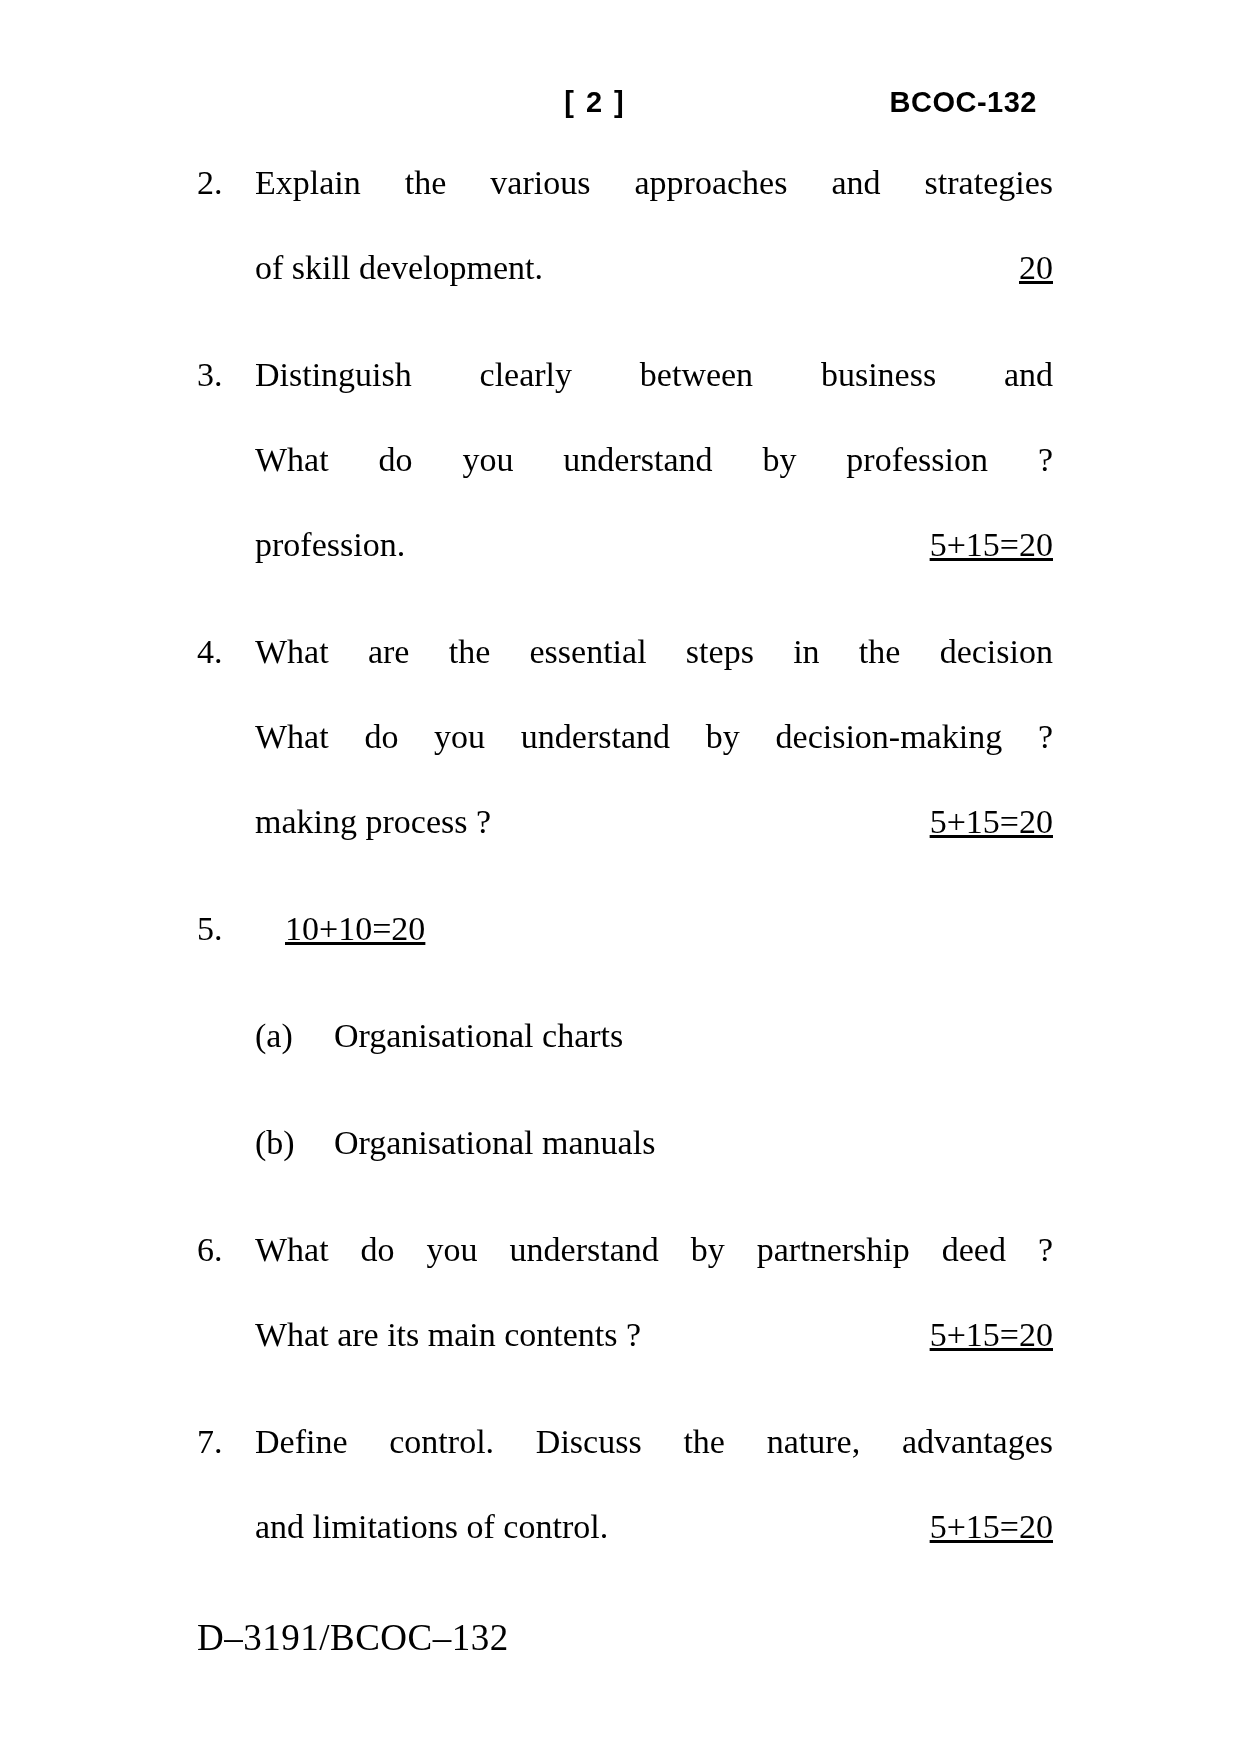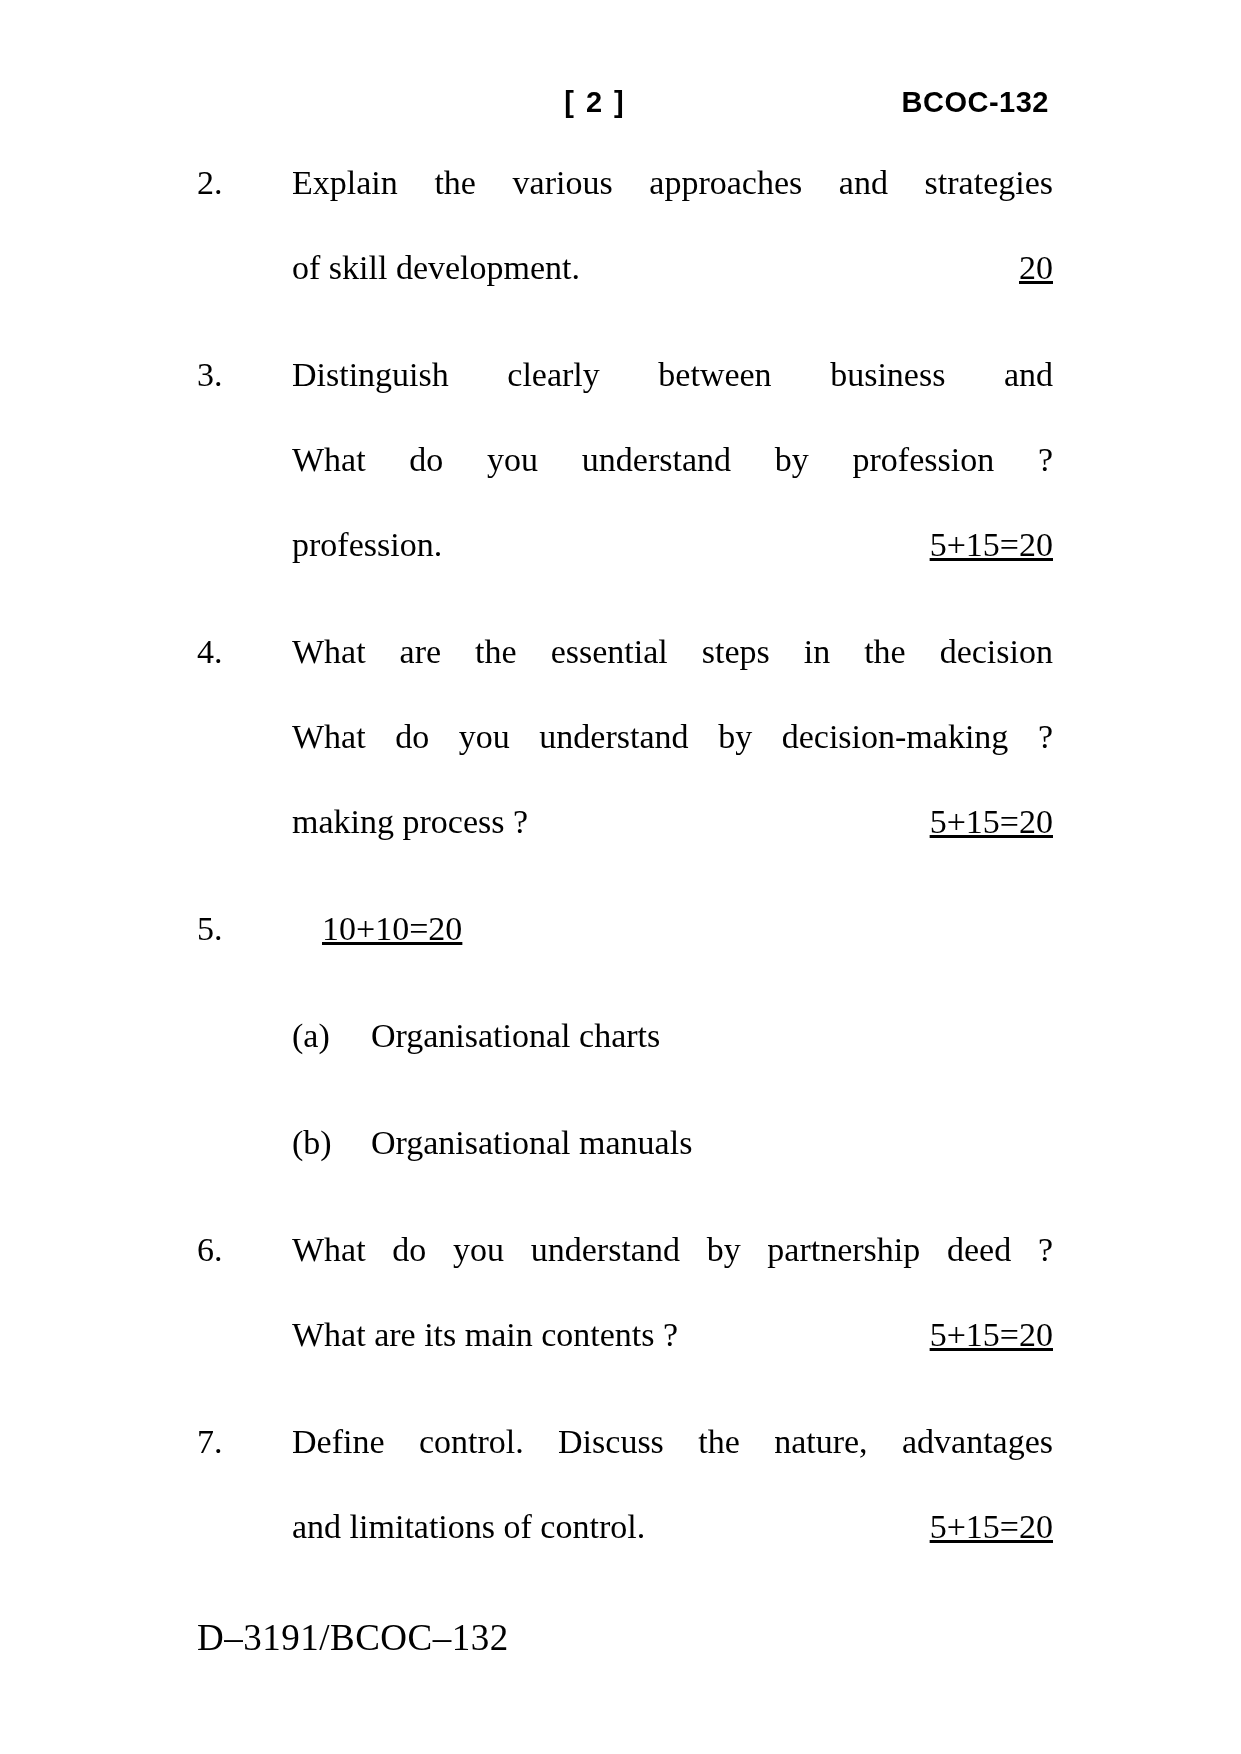--- a/index.html
+++ b/index.html
@@ -34,21 +34,21 @@
   .page-num {
     position: absolute;
     left: 0;
     width: 100%;
     text-align: center;
     transform: translateX(-30px);
     letter-spacing: 2px;
   }
   .course-code {
     position: absolute;
-    right: 4px;
+    right: 16px;
     top: 0;
     letter-spacing: 0.5px;
   }
   
   .content {
     margin: 20px 188px 0 197px; 
   }
   .question {
     display: flex;
     margin-bottom: 22px;
@@ -61,21 +61,20 @@
     line-height: 85px;
   }
   .qbody {
     flex: 1;
     min-width: 0;
   }
   .qline {
     height: 85px;
     line-height: 85px;
     white-space: nowrap;
-    margin-left: 37px;
   }
   .just {
     white-space: normal;
     text-align: justify;
     text-align-last: justify;
   }
   .lastline {
     display: flex;
     justify-content: space-between;
   }

